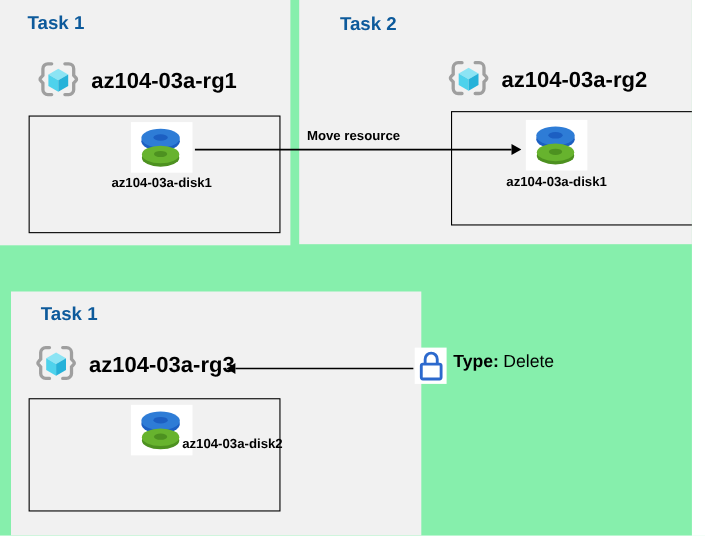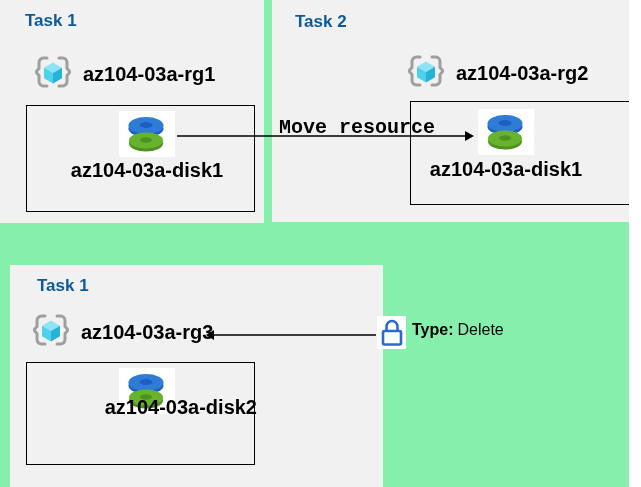--- a/index.html
+++ b/index.html
@@ -7,23 +7,23 @@
     position:relative; width:629px; height:487px; background:#86efac;
     font-family:"Liberation Sans", sans-serif; overflow:hidden;
   }
   .panel { position:absolute; background:#f1f1f1; }
   .task-title { position:absolute; font-weight:bold; font-size:17px; color:#0d5a9b; white-space:nowrap; }
   .rg-row { position:absolute; display:flex; align-items:center; gap:10px; }
   .rg-row svg { flex:0 0 auto; display:block; }
   .rg-label { font-weight:bold; font-size:20px; color:#000; white-space:nowrap; }
   .res-box { position:absolute; border:1.5px solid #000; background:transparent; }
   .icon-tile { position:absolute; background:#ffffff; display:flex; align-items:center; justify-content:center; }
-  .disk-label { position:absolute; width:220px; text-align:center; font-weight:bold; font-size:20px; color:#000; white-space:nowrap; }
+  .disk-label { position:absolute; width:220px; text-align:center; font-weight:bold; font-size:12px; color:#000; white-space:nowrap; }
   .arrow { position:absolute; }
-  .arrow-label { position:absolute; font-weight:bold; font-size:20px; color:#000; white-space:nowrap;font-family:Liberation Mono, monospace; }
+  .arrow-label { position:absolute; font-weight:bold; font-size:12px; color:#000; white-space:nowrap; }
   .lock-tile { position:absolute; left:377px; top:316px; width:29px; height:33px; background:#ffffff;
     display:flex; align-items:center; justify-content:center; }
   .lock-text { position:absolute; left:412px; top:320px; font-size:16px; line-height:19px; color:#000; }
   .lock-name { font-weight:bold; white-space:nowrap; }
   .lock-type-label { font-weight:bold; }
   .lock-type-value { margin-left:4px; }
 </style>
 </head>
 <body>
 
@@ -65,21 +65,21 @@
 
   <div class="res-box" style="left:26px; top:105px; width:227px; height:105px;"></div>
   <div class="icon-tile" style="left:119px; top:111px; width:56px; height:46px;">
     <svg width="56" height="46" viewBox="0 0 56 46">
       <use href="#disk-icon-shape"></use>
     </svg>
   </div>
   <div class="disk-label" style="left:37px; top:159px;">az104-03a-disk1</div>
 
   <div class="panel" style="left:272px; top:0; width:369px; height:222px;"></div>
-  <div class="task-title" style="left:295px; top:12px;text-align:right;">Task 2</div>
+  <div class="task-title" style="left:309px; top:12px;text-align:right;">Task 2</div>
 
   <div class="rg-row" style="left:406px; top:53px;">
     <svg width="40" height="40" viewBox="0 0 40 40">
       <use href="#rg-icon"></use>
     </svg>
     <span class="rg-label">az104-03a-rg2</span>
   </div>
 
   <div class="res-box" style="left:410px; top:101px; width:222px; height:102px;"></div>
   <div class="icon-tile" style="left:478px; top:109px; width:56px; height:46px;">

